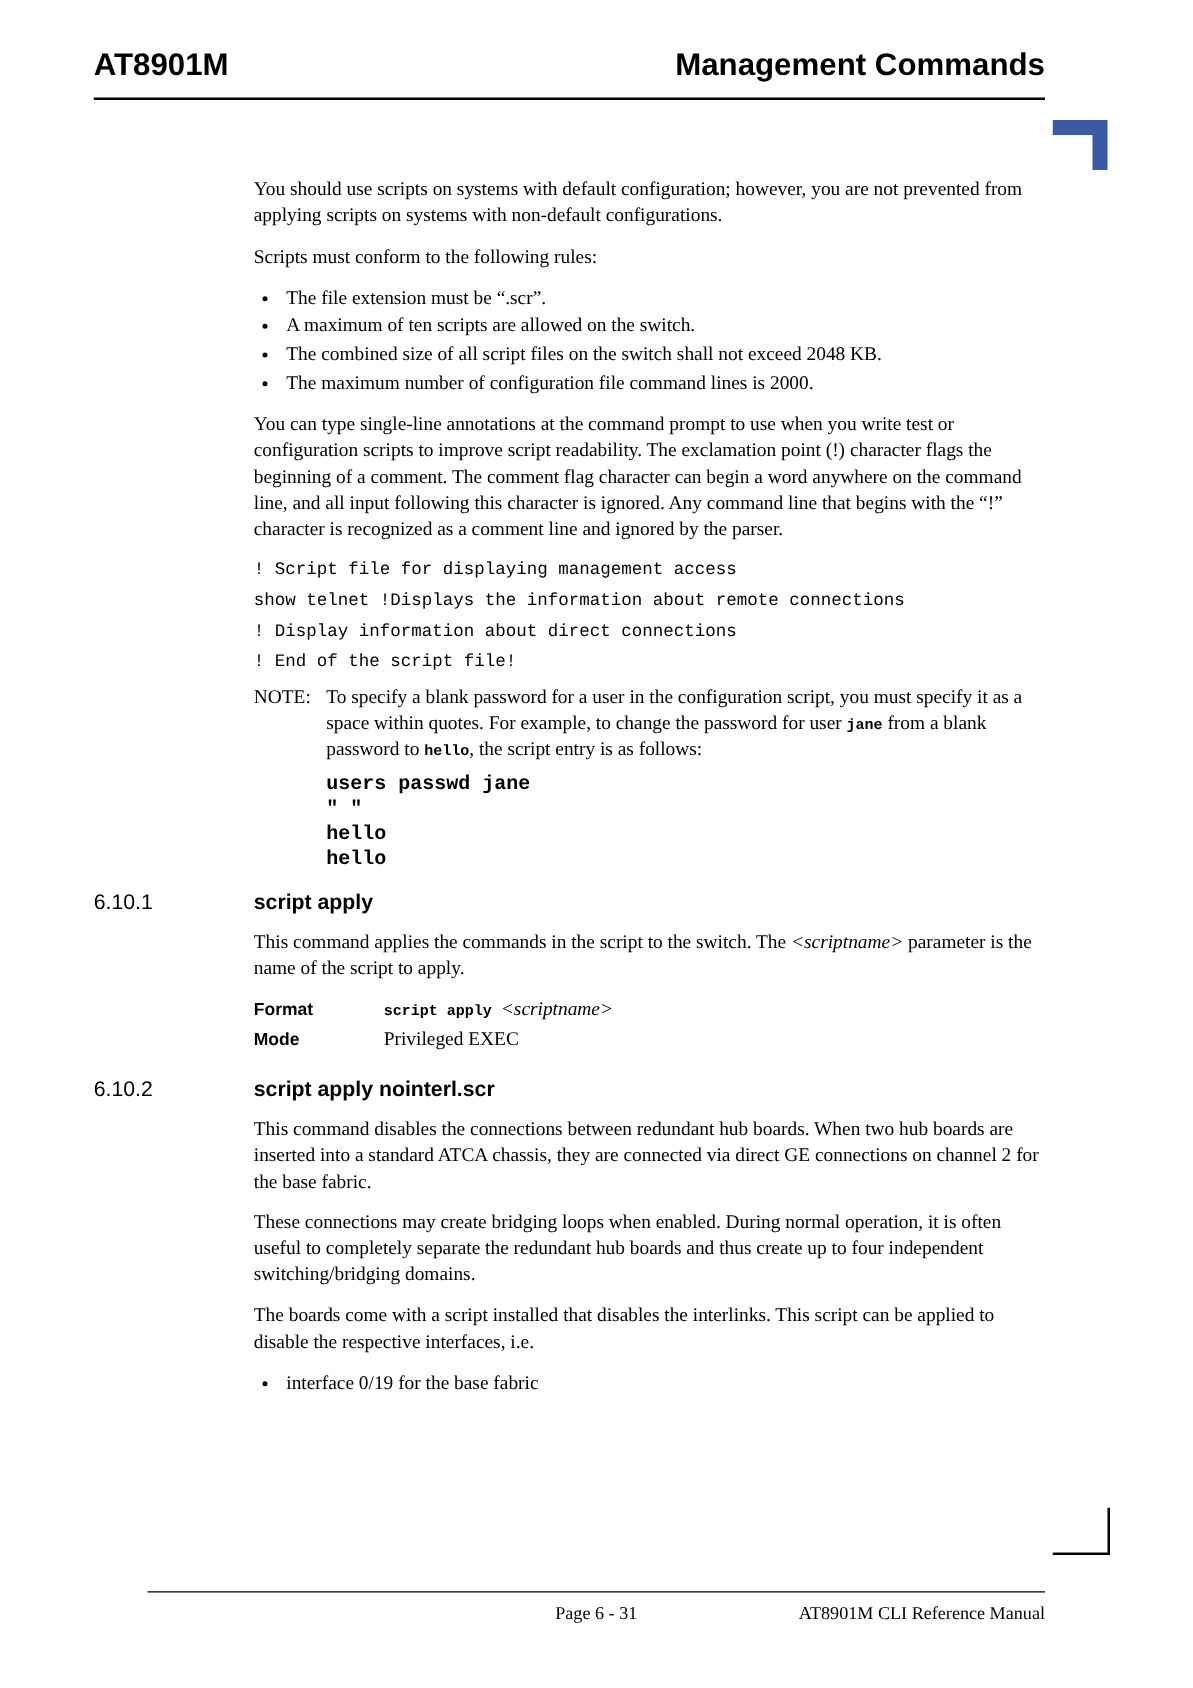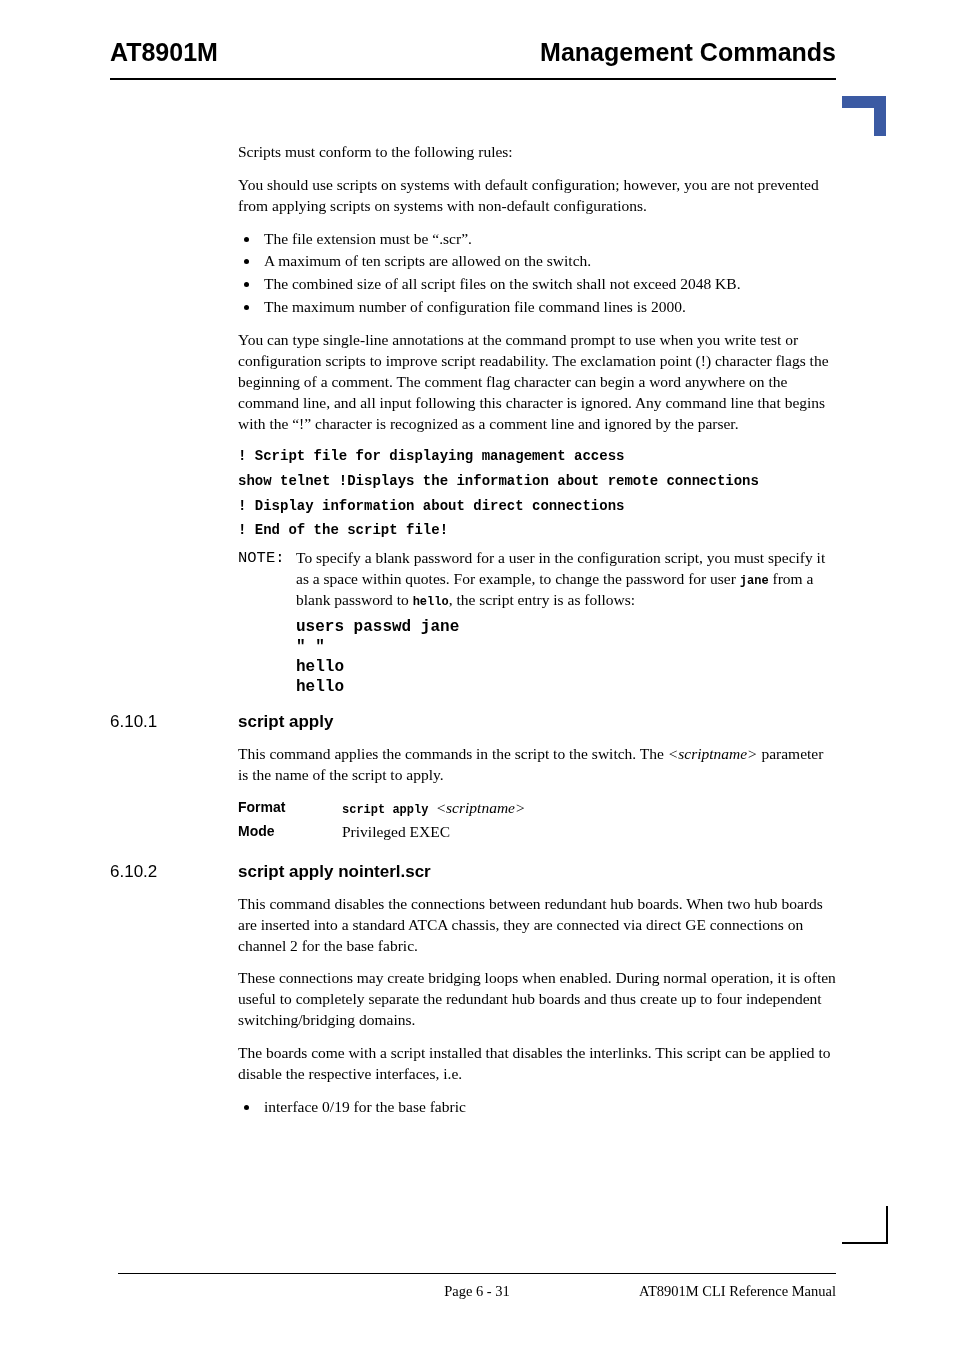--- a/index.html
+++ b/index.html
@@ -9,21 +9,21 @@
     font-size: 15.5px;
     line-height: 1.35;
     color: #000;
     background: #fff;
     width: 954px;
     height: 1350px;
     position: relative;
     box-sizing: border-box;
   }
   .page {
-    padding: 36px 118px 0 110px;
+    padding: 36px 118px 0 75px;
     box-sizing: border-box;
     height: 100%;
     position: relative;
   }
   .header {
     display: flex;
     justify-content: space-between;
     align-items: baseline;
     border-bottom: 2.5px solid #000;
     padding-bottom: 8px;
@@ -63,32 +63,31 @@
   ul.bullets {
     margin: 4px 0 12px 0;
     padding-left: 22px;
   }
   ul.bullets li {
     margin: 2px 0;
     padding-left: 4px;
   }
   .mono {
     font-family: "Courier New", Courier, monospace;
-    font-weight: bold;
+    font-weight: normal;
     font-size: 14px;
     margin: 6px 0;
     white-space: pre;
   }
   .note-row {
     display: flex;
     margin: 8px 0 4px 0;
   }
   .note-label {
     flex: 0 0 58px;
-    font-family: Liberation Mono, monospace;
   }
   .note-body {
     flex: 1;
   }
   .mono-inline {
     font-family: "Courier New", Courier, monospace;
     font-weight: bold;
     font-size: 12px;
   }
   .note-code {
@@ -160,22 +159,22 @@
   </div>
 
   <div class="corner-mark-top">
     <svg width="50" height="44" viewBox="0 0 50 44">
       <rect x="0" y="0" width="40" height="12" fill="#3b5aa3"></rect>
       <rect x="32" y="0" width="12" height="40" fill="#3b5aa3"></rect>
     </svg>
   </div>
 
   <div class="content">
+    <div class="para">You should use scripts on systems with default configuration; however, you are not prevented from applying scripts on systems with non-default configurations.</div>
     <div class="para">Scripts must conform to the following rules:</div>
-    <div class="para">You should use scripts on systems with default configuration; however, you are not prevented from applying scripts on systems with non-default configurations.</div>
 
     <ul class="bullets">
       <li>The file extension must be “.scr”.</li>
       <li>A maximum of ten scripts are allowed on the switch.</li>
       <li>The combined size of all script files on the switch shall not exceed 2048 KB.</li>
       <li>The maximum number of configuration file command lines is 2000.</li>
     </ul>
 
     <div class="para">You can type single-line annotations at the command prompt to use when you write test or configuration scripts to improve script readability. The exclamation point (!) character flags the beginning of a comment. The comment flag character can begin a word anywhere on the command line, and all input following this character is ignored. Any command line that begins with the “!” character is recognized as a comment line and ignored by the parser.</div>
 

